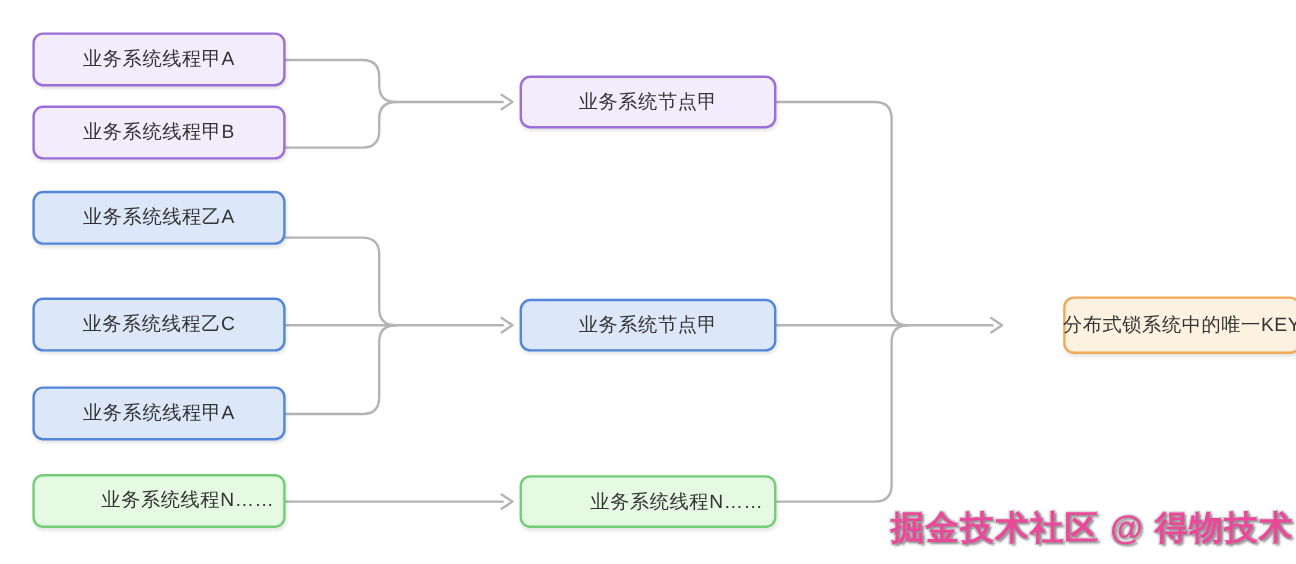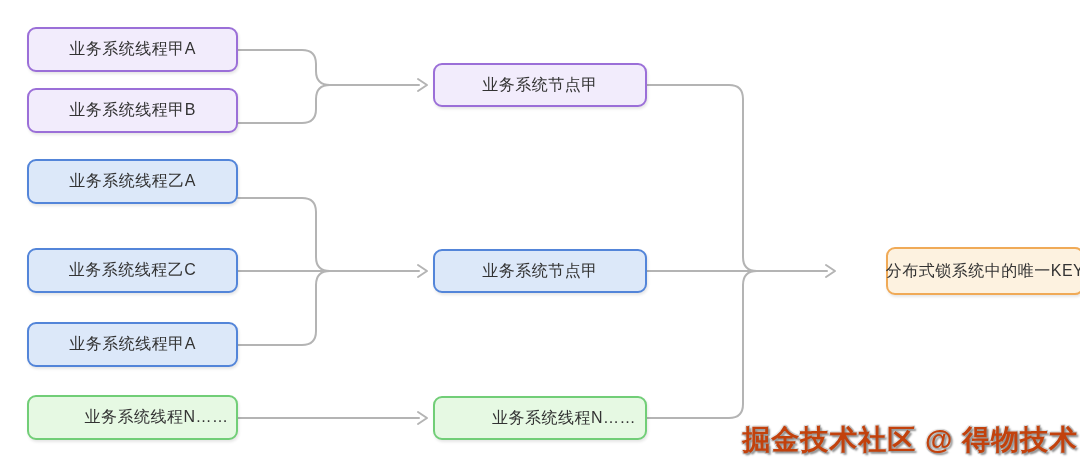--- a/index.html
+++ b/index.html
@@ -33,21 +33,21 @@
   .col-left{left:27px;width:211px;height:45px;}
   .col-mid{left:433px;width:214px;height:44px;}
   .col-right{left:839px;width:198px;height:48px;margin-left:47px;}
 
   .watermark{
     position:absolute;
     top:421px;right:2px;
     font-size:28px;
     font-weight:700;
     letter-spacing:1px;
-    color:#c2410c;
+    color:#ec4899;
     text-shadow:
       2px 2px 2px #8d8d8d,
       -1px -1px 1px #e4e4e4,
       1px -1px 1px #bdbdbd,
       -1px 1px 1px #bdbdbd;
     white-space:nowrap;
   }
 </style>
 </head>
 <body>

